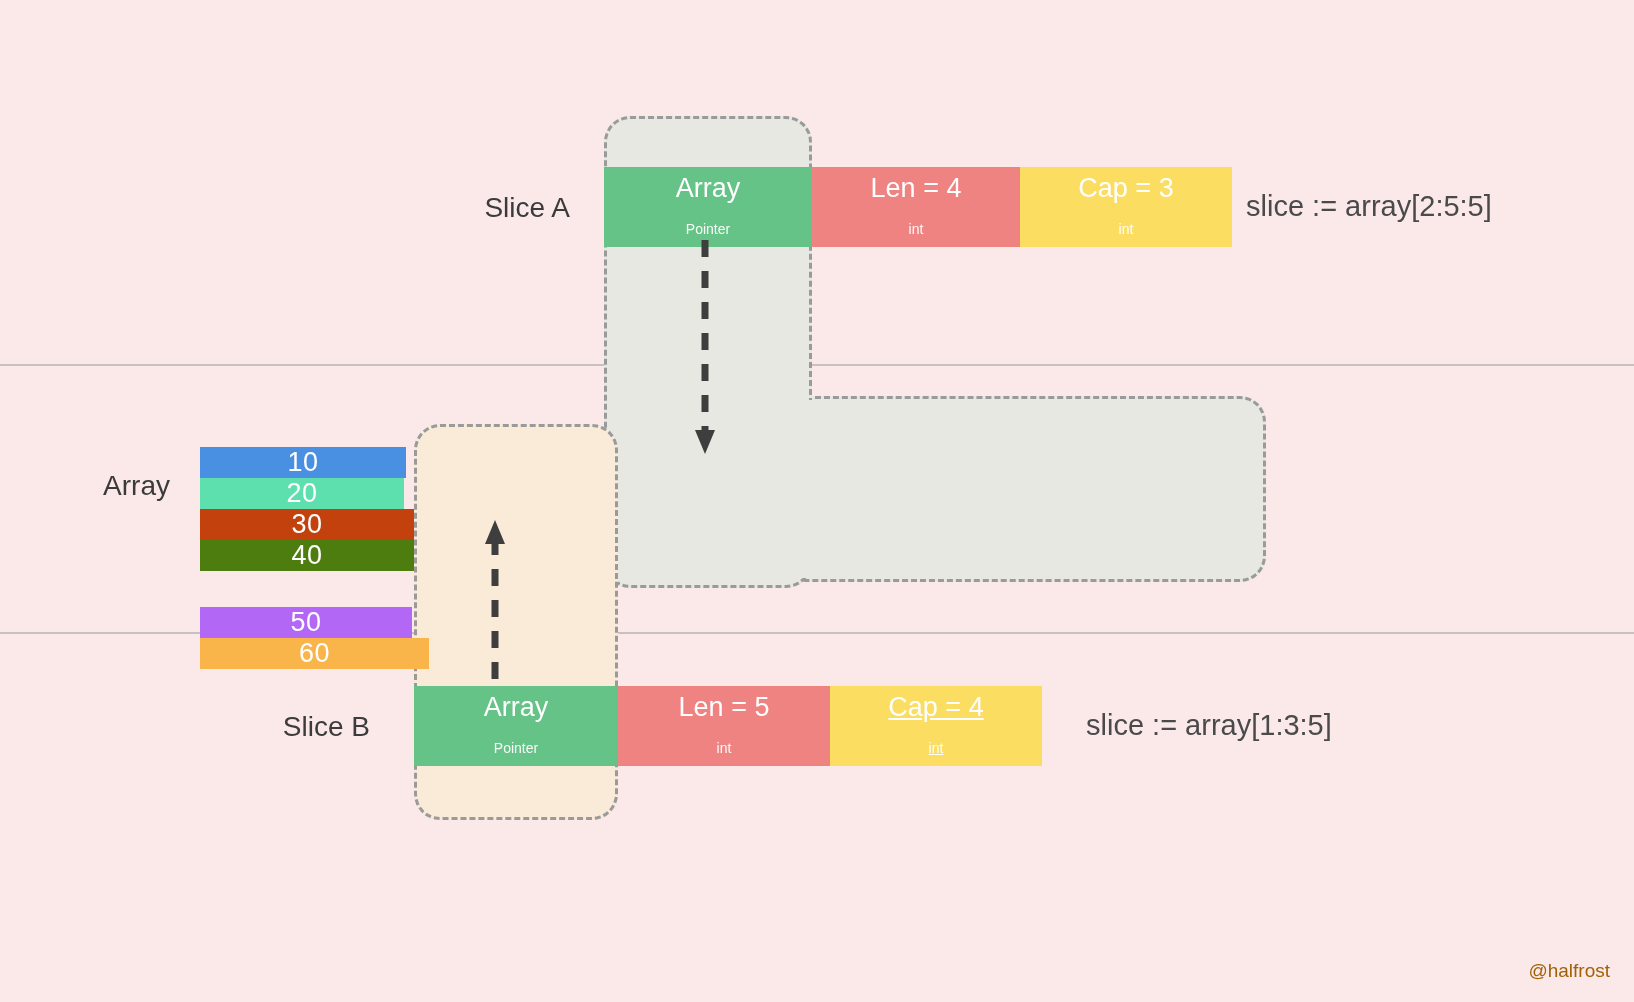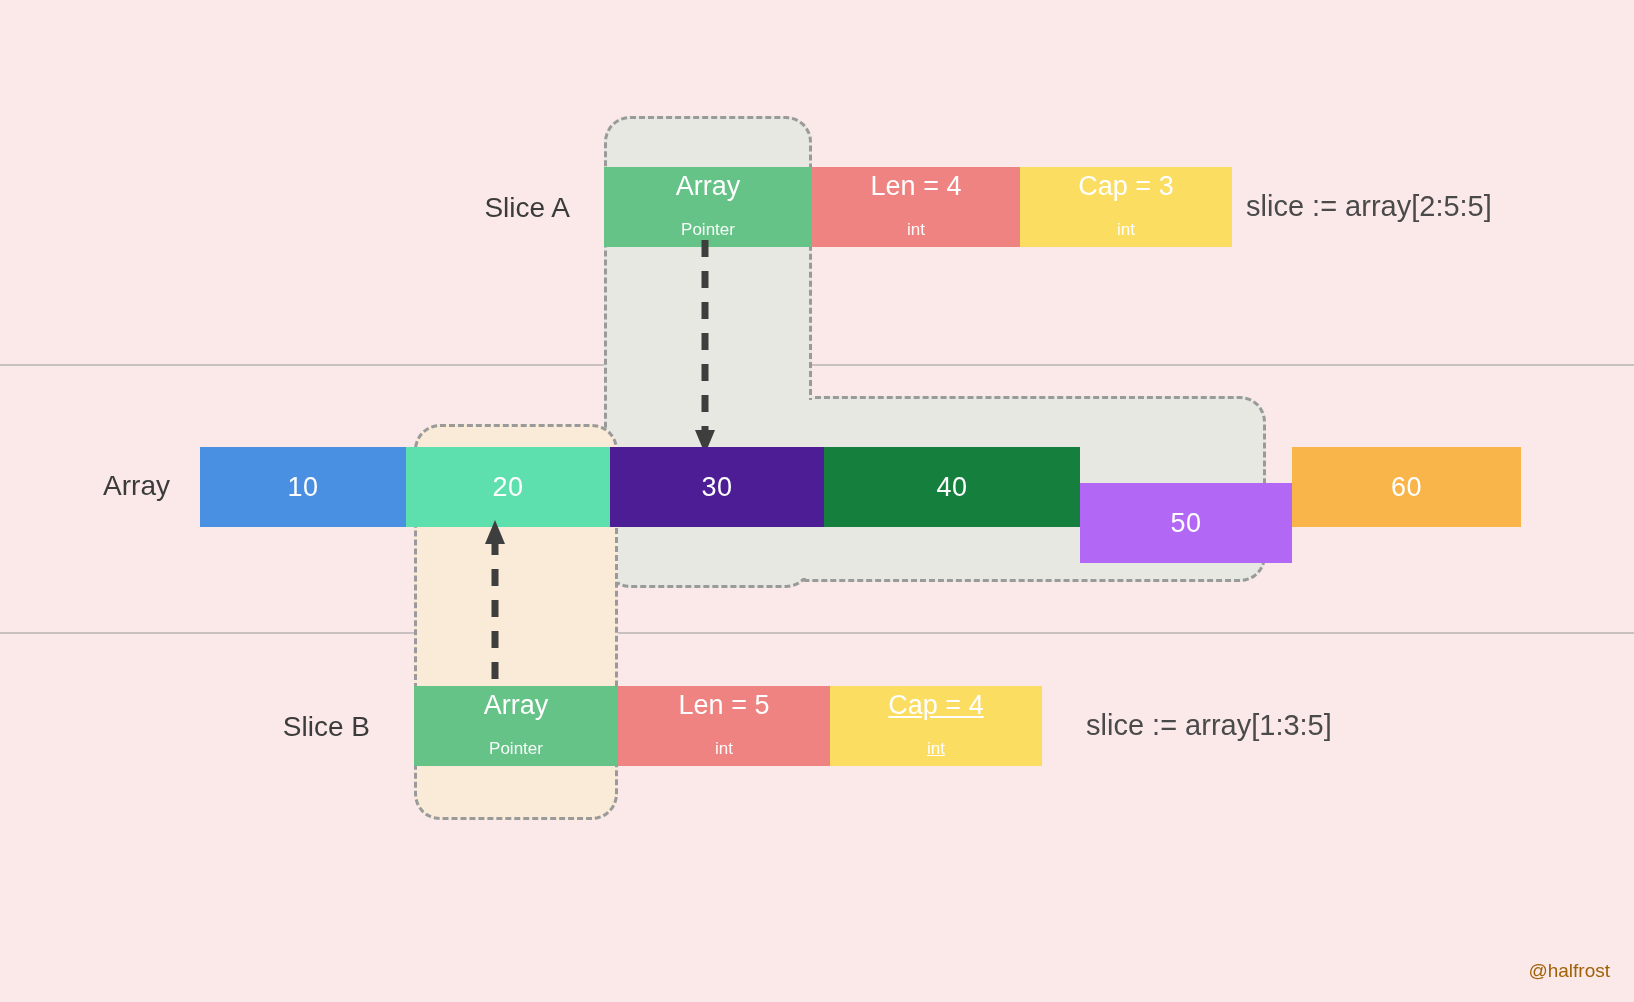--- a/index.html
+++ b/index.html
@@ -56,20 +56,21 @@
   }
   #seam-a-horz { left: 776px; top: 400px; width: 42px; height: 178px; background: #e6e8e1; }
 
   
   #array-row {
     position: absolute;
     left: 200px;
     top: 447px;
     height: 80px;
     display: flex;
+    flex-direction: column;
   }
   .array-cell {
     height: 80px;
     display: flex;
     align-items: center;
     justify-content: center;
     color: #ffffff;
     font-size: 27px;
     letter-spacing: 0.5px;
   }
@@ -95,21 +96,21 @@
     align-items: center;
     justify-content: center;
     color: #ffffff;
     box-sizing: border-box;
   }
   .field-main {
     font-size: 27px;
     line-height: 1.05;
   }
   .field-sub {
-    font-size: 17px;
+    font-size: 14px;
     line-height: 1.5;
     opacity: 0.95;
     margin-top: 17px;
   }
   #slice-a-struct { left: 604px; top: 167px; }
   #slice-b-struct { left: 414px; top: 686px; }
 
   .slice-title {
     position: absolute;
     font-size: 28px;
@@ -185,24 +186,24 @@
 
   <div id="array-label">Array</div>
 
   <div id="array-row">
     <div class="array-cell" style="width:206px;background:#4a90e2;">
       <span>10</span>
     </div>
     <div class="array-cell" style="width:204px;background:#5ee0ae;">
       <span>20</span>
     </div>
-    <div class="array-cell" style="width:214px;background:#4c1d95;">
+    <div class="array-cell" style="width:214px;background:#c2410c;">
       <span>30</span>
     </div>
-    <div class="array-cell" style="width:256px;background:#15803d;">
+    <div class="array-cell" style="width:214px;background:#4d7c0f;">
       <span>40</span>
     </div>
     <div class="array-cell" style="width:212px;background:#b368f5;margin-top:36px;">
       <span>50</span>
     </div>
     <div class="array-cell" style="width:229px;background:#fab54a;">
       <span>60</span>
     </div>
   </div>
 

